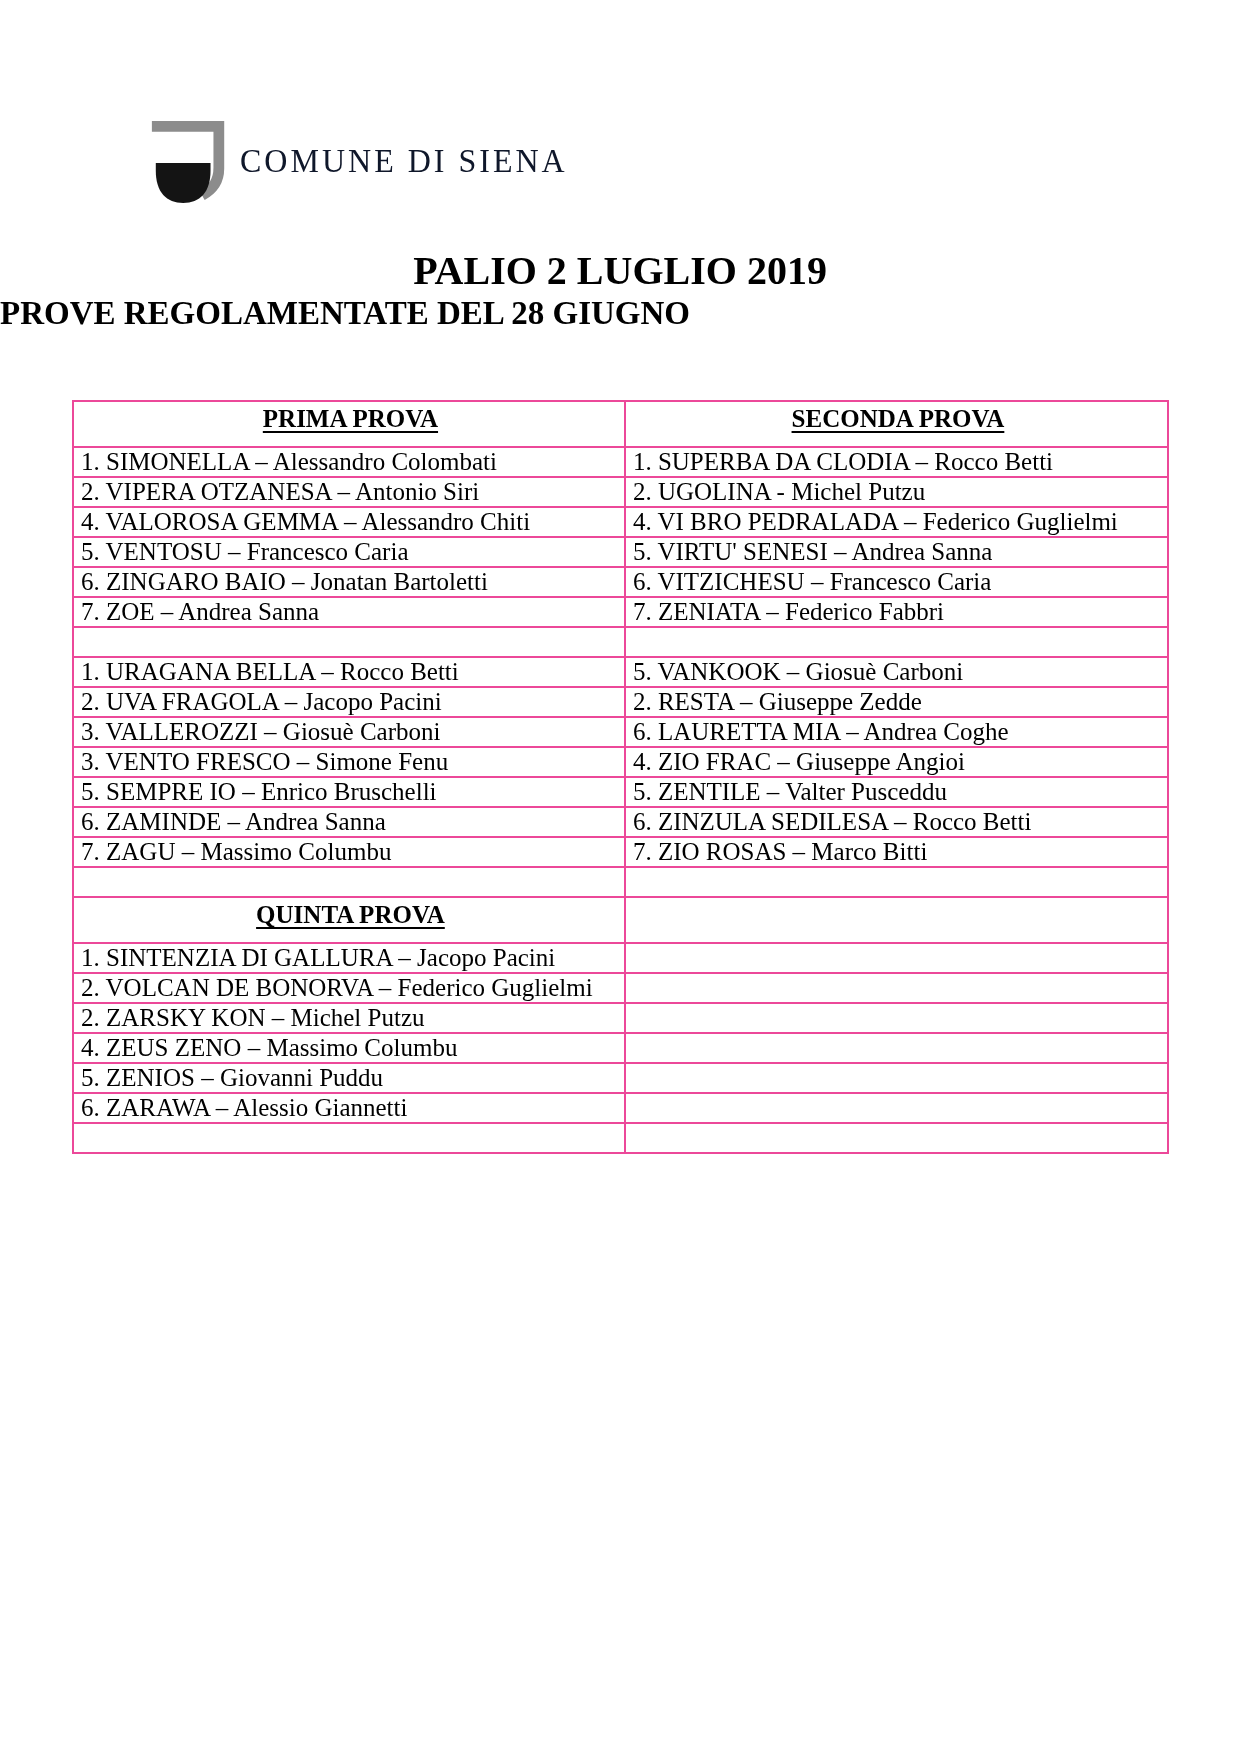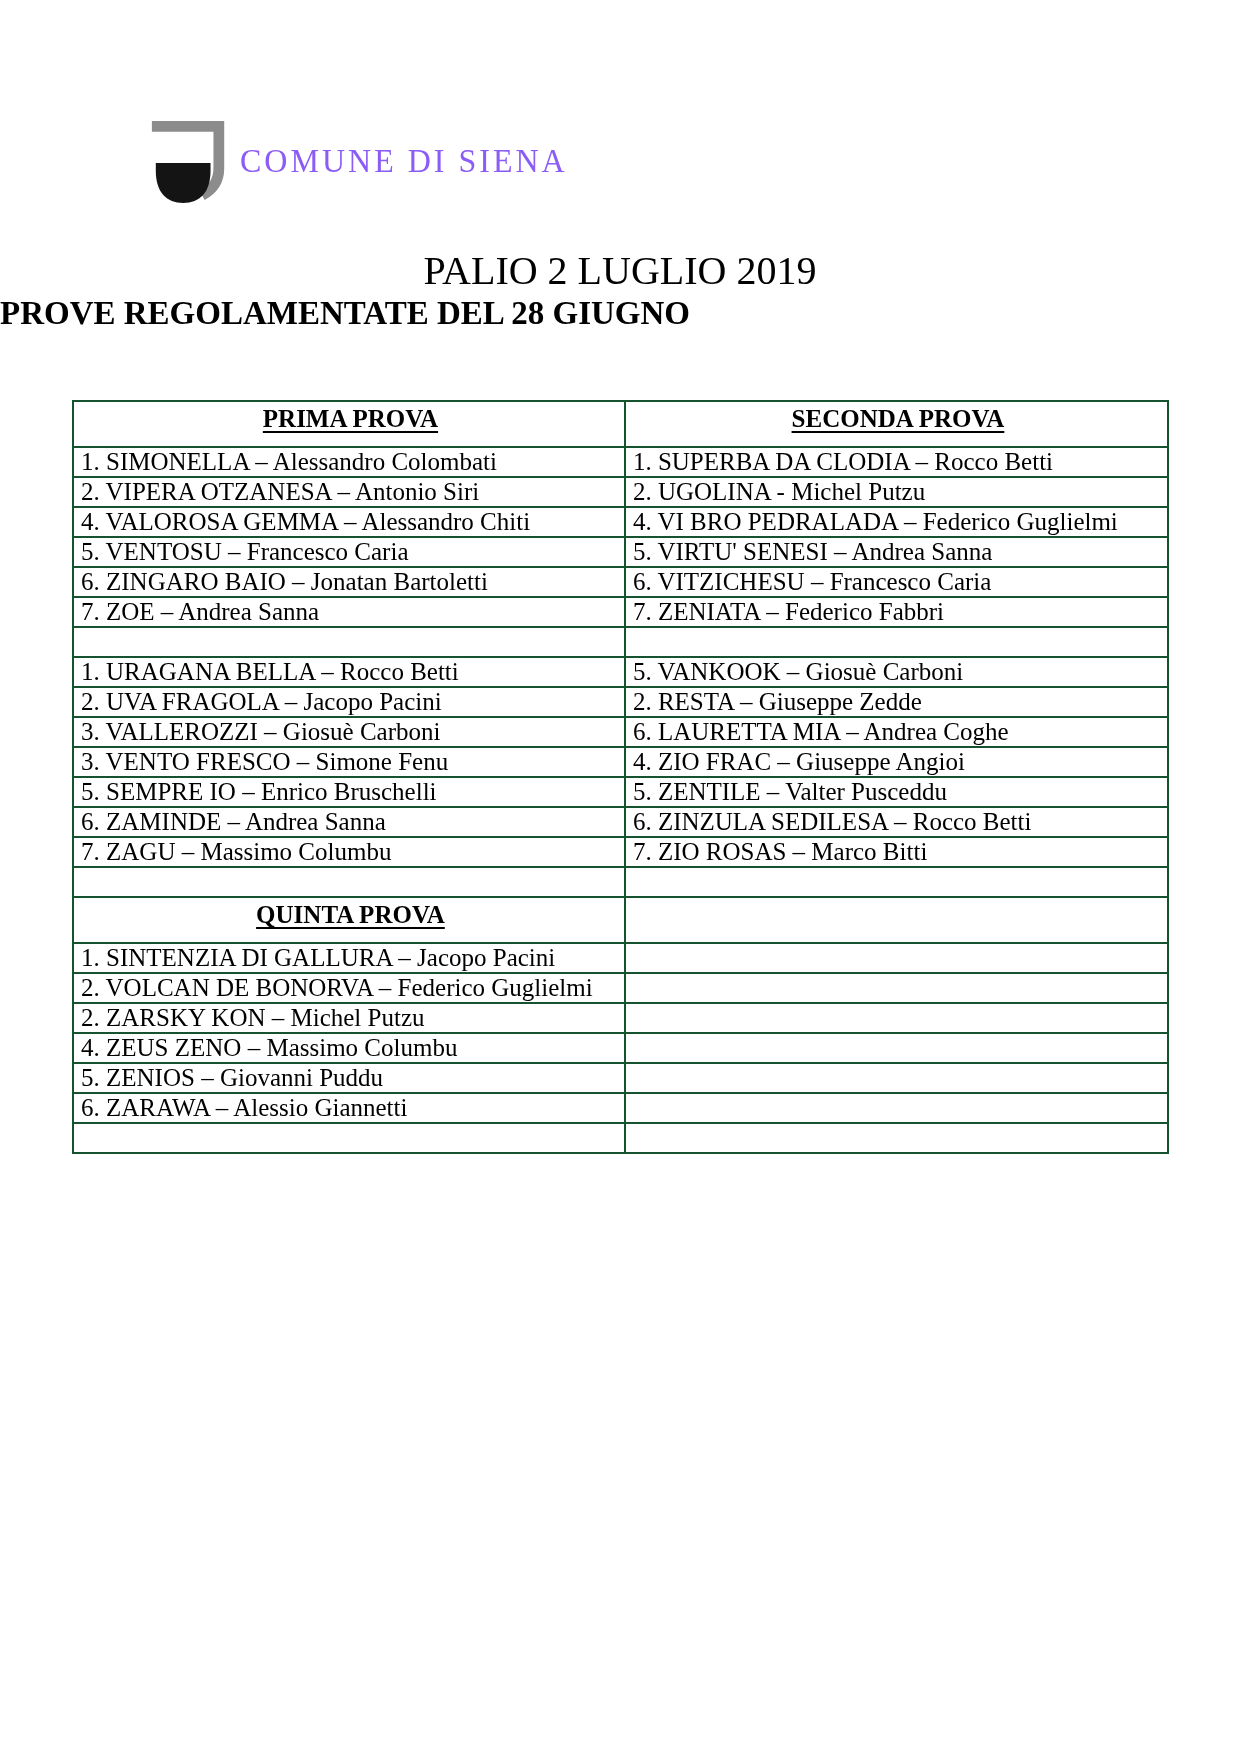--- a/index.html
+++ b/index.html
@@ -13,43 +13,43 @@
     overflow:hidden;
   }
 
   
   .logo-row {
     position:absolute; left:147px; top:114px;
     display:flex; align-items:center; gap:7px;
   }
   .logo-shield { width:86px; height:94px; display:block; }
   .logo-text {
-    font-size:32px; letter-spacing:3px; color:#8b5cf6;
+    font-size:32px; letter-spacing:3px; color:#0f172a;
     white-space:nowrap; line-height:1;
     transform:scaleY(1.02);
   }
 
   
   .title {
     position:absolute; top:249px; left:0; right:0; margin:0;
-    text-align:center; font-size:40px; font-weight:normal; line-height:1.1;
+    text-align:center; font-size:40px; font-weight:bold; line-height:1.1;
   }
   .subtitle {
     position:absolute; top:295px; left:0; right:0; margin:0;
     font-size:33px; font-weight:bold; line-height:1.1;
   }
 
   
   table.prove-table {
     position:absolute; top:400px; left:72px;
     width:1097px;
     border-collapse:collapse; table-layout:fixed;
   }
   table.prove-table td {
-    border:2px solid #14532d;
+    border:2px solid #ec4899;
     font-size:25px;
     padding:0 4px 0 7px;
     overflow:hidden; white-space:nowrap;
   }
   col.c-left  { width:50.4%; }
   col.c-right { width:49.6%; }
 
   tr.row-data td   { height:28px; vertical-align:middle; }
   tr.row-spacer td { height:28px; }
   tr.row-header td {

